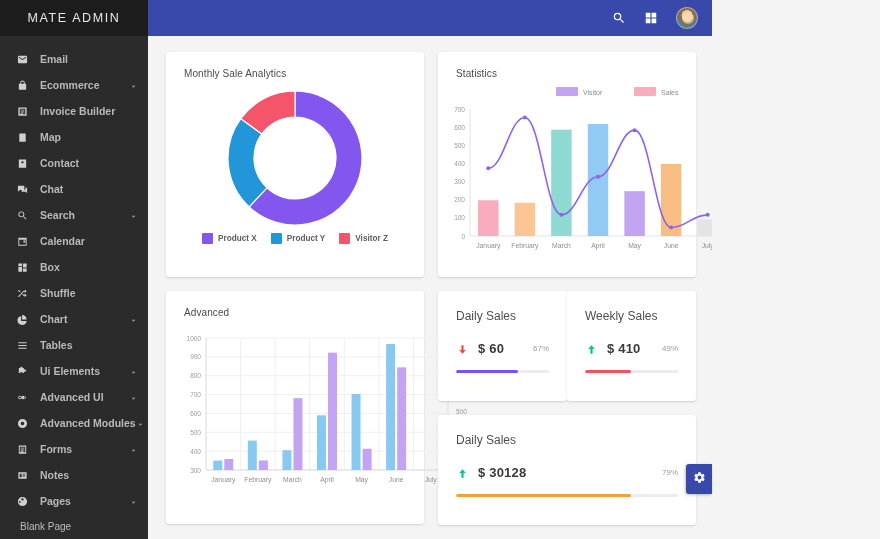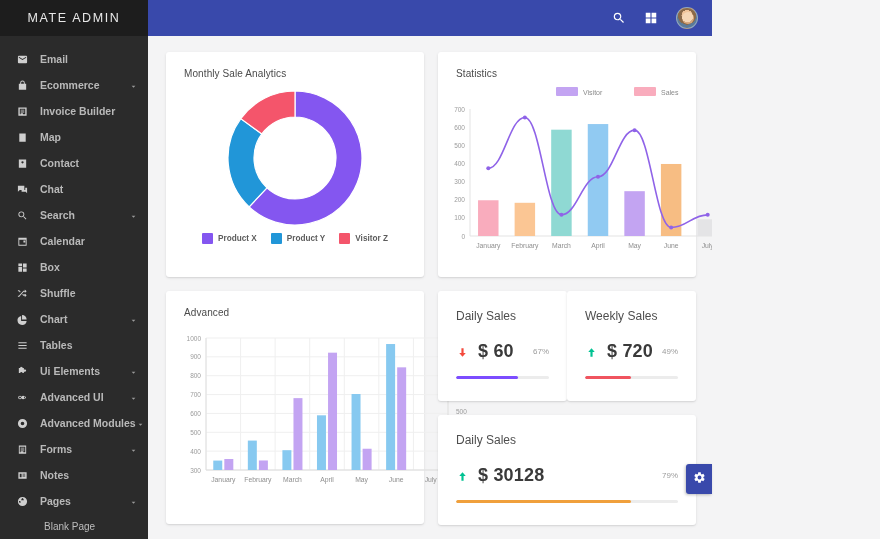--- a/index.html
+++ b/index.html
@@ -31,21 +31,21 @@
     width: 16px; height: 16px; flex: 0 0 16px; margin-right: 10px;
     display: flex; align-items: center; justify-content: center;
     color: #cfcfcf;
   }
   .nav-ico svg { width: 11px; height: 11px; fill: currentColor; }
   .nav-label { flex: 1 1 auto; white-space: nowrap; }
   .caret { width: 9px; height: 9px; color: #9a9a9a; flex: 0 0 9px; }
   .caret svg { width: 9px; height: 9px; fill: currentColor; }
   .sub-item {
     height: 24px; display: flex; align-items: center;
-    padding-left: 44px; color: #bdbdbd; font-size: 10px; cursor: pointer;
+    padding-left: 20px; color: #bdbdbd; font-size: 10px; cursor: pointer;
   }
 
   
   .main { flex: 1 1 auto; display: flex; flex-direction: column; min-width: 0; }
   .topbar {
     height: 36px; background: #3949ab; display: flex; align-items: center;
     justify-content: flex-end; padding-right: 14px; gap: 18px; flex: 0 0 36px;
   }
   .topbar-ico { color: #fff; cursor: pointer; display: flex; align-items: center; }
   .topbar-ico svg { width: 14px; height: 14px; fill: #fff; }
@@ -87,21 +87,21 @@
   
   .stat-col { flex: 1 1 0; display: flex; flex-direction: column; gap: 14px; min-width: 0; }
   .stat-grid { display: flex; }
   .stat-card { height: 110px; flex: 1 1 0; min-width: 0; position: relative; }
   .stat-title { font-size: 12px; color: #4e4e4e; padding: 18px 0 0 18px; }
   .stat-mid {
     display: flex; align-items: center; padding: 18px 18px 0 18px;
   }
   .arrow { width: 13px; height: 13px; flex: 0 0 13px; margin-right: 9px; }
   .arrow svg { width: 13px; height: 13px; }
-  .stat-value { font-size: 18px; color: #3a3a3a; font-weight: bold; letter-spacing: .2px; }
+  .stat-value { font-size: 13px; color: #3a3a3a; font-weight: bold; letter-spacing: .2px; }
   .stat-pct { margin-left: auto; font-size: 8px; color: #9b9b9b; }
   .bar-track {
     margin: 14px 18px 0 18px; height: 3px; border-radius: 2px;
     background: #ececec; overflow: hidden;
   }
   .bar-fill { height: 3px; border-radius: 2px; }
 
   
   .fab {
     position: absolute; right: 0px; top: 464px; width: 26px; height: 30px;
@@ -469,21 +469,21 @@
                 <div class="bar-track">
                   <div class="bar-fill" style="width: 67%; background: rgb(124, 77, 255);"></div>
                 </div>
               </section>
               <section class="card stat-card">
                 <div class="stat-title">Weekly Sales</div>
                 <div class="stat-mid">
                   <span class="arrow"><svg viewBox="0 0 24 24">
                       <path d="M12 4l6 7h-4v9h-4v-9H6z" fill="#00c292"></path>
                     </svg></span>
-                  <span class="stat-value">$ 720</span>
+                  <span class="stat-value">$ 410</span>
                   <span class="stat-pct">49%</span>
                 </div>
                 <div class="bar-track">
                   <div class="bar-fill" style="width: 49%; background: rgb(240, 84, 95);"></div>
                 </div>
               </section>
             </div>
           <div class="stat-grid" id="statsBottom">
               <section class="card stat-card">
                 <div class="stat-title">Daily Sales</div>

